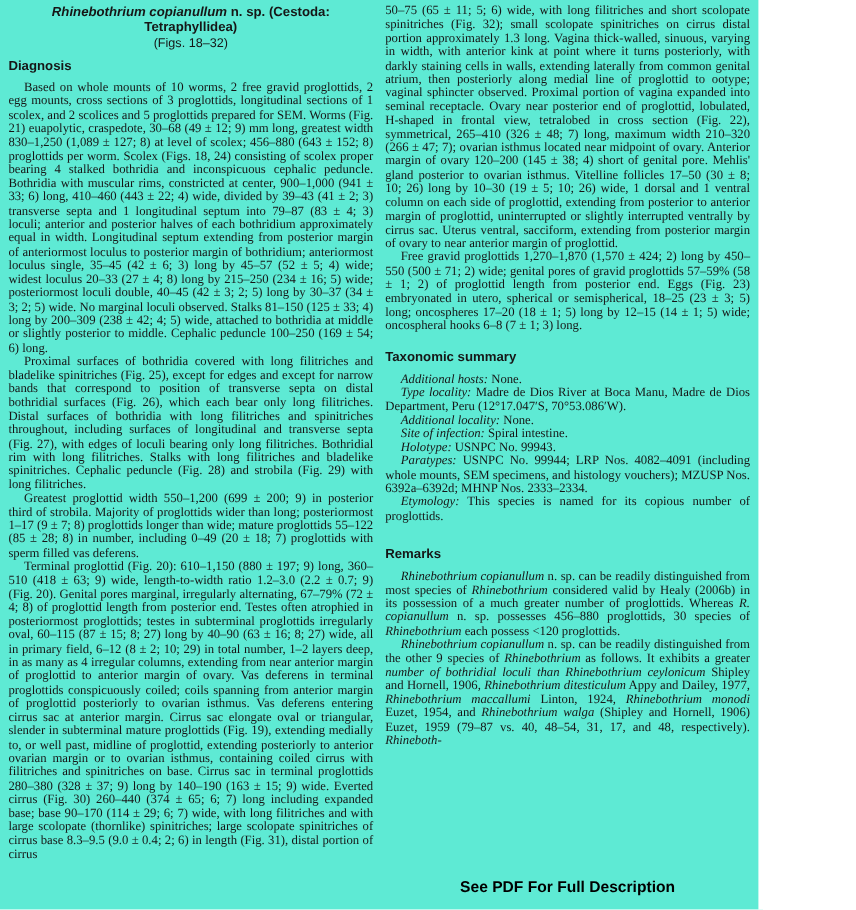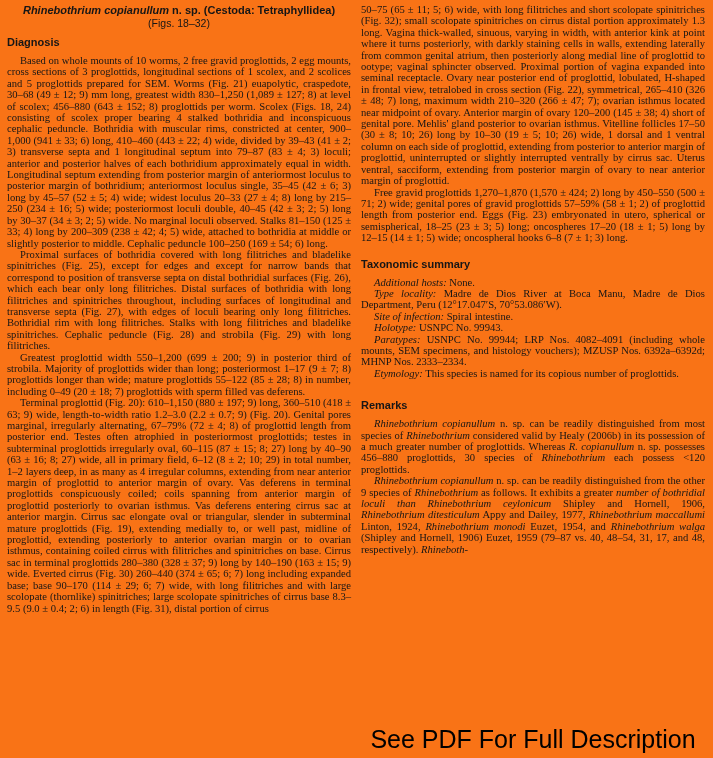--- a/index.html
+++ b/index.html
@@ -1,21 +1,21 @@
 <!DOCTYPE html>
 <html><head>
 <meta charset="utf-8">
 <style>
   html, body { margin: 0; padding: 0; background: #ffffff; }
   .page {
     position: relative;
-    width: 713px;
+    width: 632px;
     height: 758px;
     box-sizing: border-box;
-    background: #f97316;
+    background: #5eead4;
     color: #161616;
     padding: 4px 7px 6px 7px;
     display: flex;
     gap: 10px;
     overflow: hidden;
     font-family: "Liberation Serif", serif;
     font-size: 10.6px;
     line-height: 11.4px;
     text-align: justify;
   }
@@ -44,22 +44,22 @@
   .section-heading.tight { margin-top: 20px; }
   p.body { margin: 0; }
   p.indent { text-indent: 13px; }
   p.noindent { text-indent: 0; font-family: Liberation Serif, serif; }
   .s-i { font-style: italic; }
   .see-pdf {
     margin-top: auto;
     padding-bottom: 2px;
     text-align: center;
     font-family: "Liberation Sans", sans-serif;
-    font-weight: 400;
-    font-size: 25px;
+    font-weight: 700;
+    font-size: 13px;
     line-height: 22px;
     color: #000000;
   }
 </style>
 </head>
 <body>
 
 <div class="page">
 
   <div class="col">
@@ -77,20 +77,21 @@
   </div>
 
   <div class="col">
     <p class="body noindent">50–75 (65 ± 11; 5; 6) wide, with long filitriches and short scolopate spinitriches (Fig. 32); small scolopate spinitriches on cirrus distal portion approximately 1.3 long. Vagina thick-walled, sinuous, varying in width, with anterior kink at point where it turns posteriorly, with darkly staining cells in walls, extending laterally from common genital atrium, then posteriorly along medial line of proglottid to ootype; vaginal sphincter observed. Proximal portion of vagina expanded into seminal receptacle. Ovary near posterior end of proglottid, lobulated, H-shaped in frontal view, tetralobed in cross section (Fig. 22), symmetrical, 265–410 (326 ± 48; 7) long, maximum width 210–320 (266 ± 47; 7); ovarian isthmus located near midpoint of ovary. Anterior margin of ovary 120–200 (145 ± 38; 4) short of genital pore. Mehlis' gland posterior to ovarian isthmus. Vitelline follicles 17–50 (30 ± 8; 10; 26) long by 10–30 (19 ± 5; 10; 26) wide, 1 dorsal and 1 ventral column on each side of proglottid, extending from posterior to anterior margin of proglottid, uninterrupted or slightly interrupted ventrally by cirrus sac. Uterus ventral, sacciform, extending from posterior margin of ovary to near anterior margin of proglottid.</p>
     <p class="body indent">Free gravid proglottids 1,270–1,870 (1,570 ± 424; 2) long by 450–550 (500 ± 71; 2) wide; genital pores of gravid proglottids 57–59% (58 ± 1; 2) of proglottid length from posterior end. Eggs (Fig. 23) embryonated in utero, spherical or semispherical, 18–25 (23 ± 3; 5) long; oncospheres 17–20 (18 ± 1; 5) long by 12–15 (14 ± 1; 5) wide; oncospheral hooks 6–8 (7 ± 1; 3) long.</p>
 
     <h2 class="section-heading spaced">Taxonomic summary</h2>
 
     <p class="body indent"><span class="s-i">Additional hosts:</span> None.</p>
     <p class="body indent"><span class="s-i">Type locality:</span> Madre de Dios River at Boca Manu, Madre de Dios Department, Peru (12°17.047′S, 70°53.086′W).</p>
+    <p class="body indent"><span class="s-i">Additional locality:</span> None.</p>
     <p class="body indent"><span class="s-i">Site of infection:</span> Spiral intestine.</p>
     <p class="body indent"><span class="s-i">Holotype:</span> USNPC No. 99943.</p>
     <p class="body indent"><span class="s-i">Paratypes:</span> USNPC No. 99944; LRP Nos. 4082–4091 (including whole mounts, SEM specimens, and histology vouchers); MZUSP Nos. 6392a–6392d; MHNP Nos. 2333–2334.</p>
     <p class="body indent"><span class="s-i">Etymology:</span> This species is named for its copious number of proglottids.</p>
 
     <h2 class="section-heading tight">Remarks</h2>
 
     <p class="body indent"><span class="s-i">Rhinebothrium copianullum</span> n. sp. can be readily distinguished from most species of <span class="s-i">Rhinebothrium</span> considered valid by Healy (2006b) in its possession of a much greater number of proglottids. Whereas <span class="s-i">R. copianullum</span> n. sp. possesses 456–880 proglottids, 30 species of <span class="s-i">Rhinebothrium</span> each possess &lt;120 proglottids.</p>
     <p class="body indent"><span class="s-i">Rhinebothrium copianullum</span> n. sp. can be readily distinguished from the other 9 species of <span class="s-i">Rhinebothrium</span> as follows. It exhibits a greater <span class="s-i">number of bothridial loculi than Rhinebothrium ceylonicum</span> Shipley and Hornell, 1906, <span class="s-i">Rhinebothrium ditesticulum</span> Appy and Dailey, 1977, <span class="s-i">Rhinebothrium maccallumi</span> Linton, 1924, <span class="s-i">Rhinebothrium monodi</span> Euzet, 1954, and <span class="s-i">Rhinebothrium walga</span> (Shipley and Hornell, 1906) Euzet, 1959 (79–87 vs. 40, 48–54, 31, 17, and 48, respectively). <span class="s-i">Rhineboth-</span></p>
 

